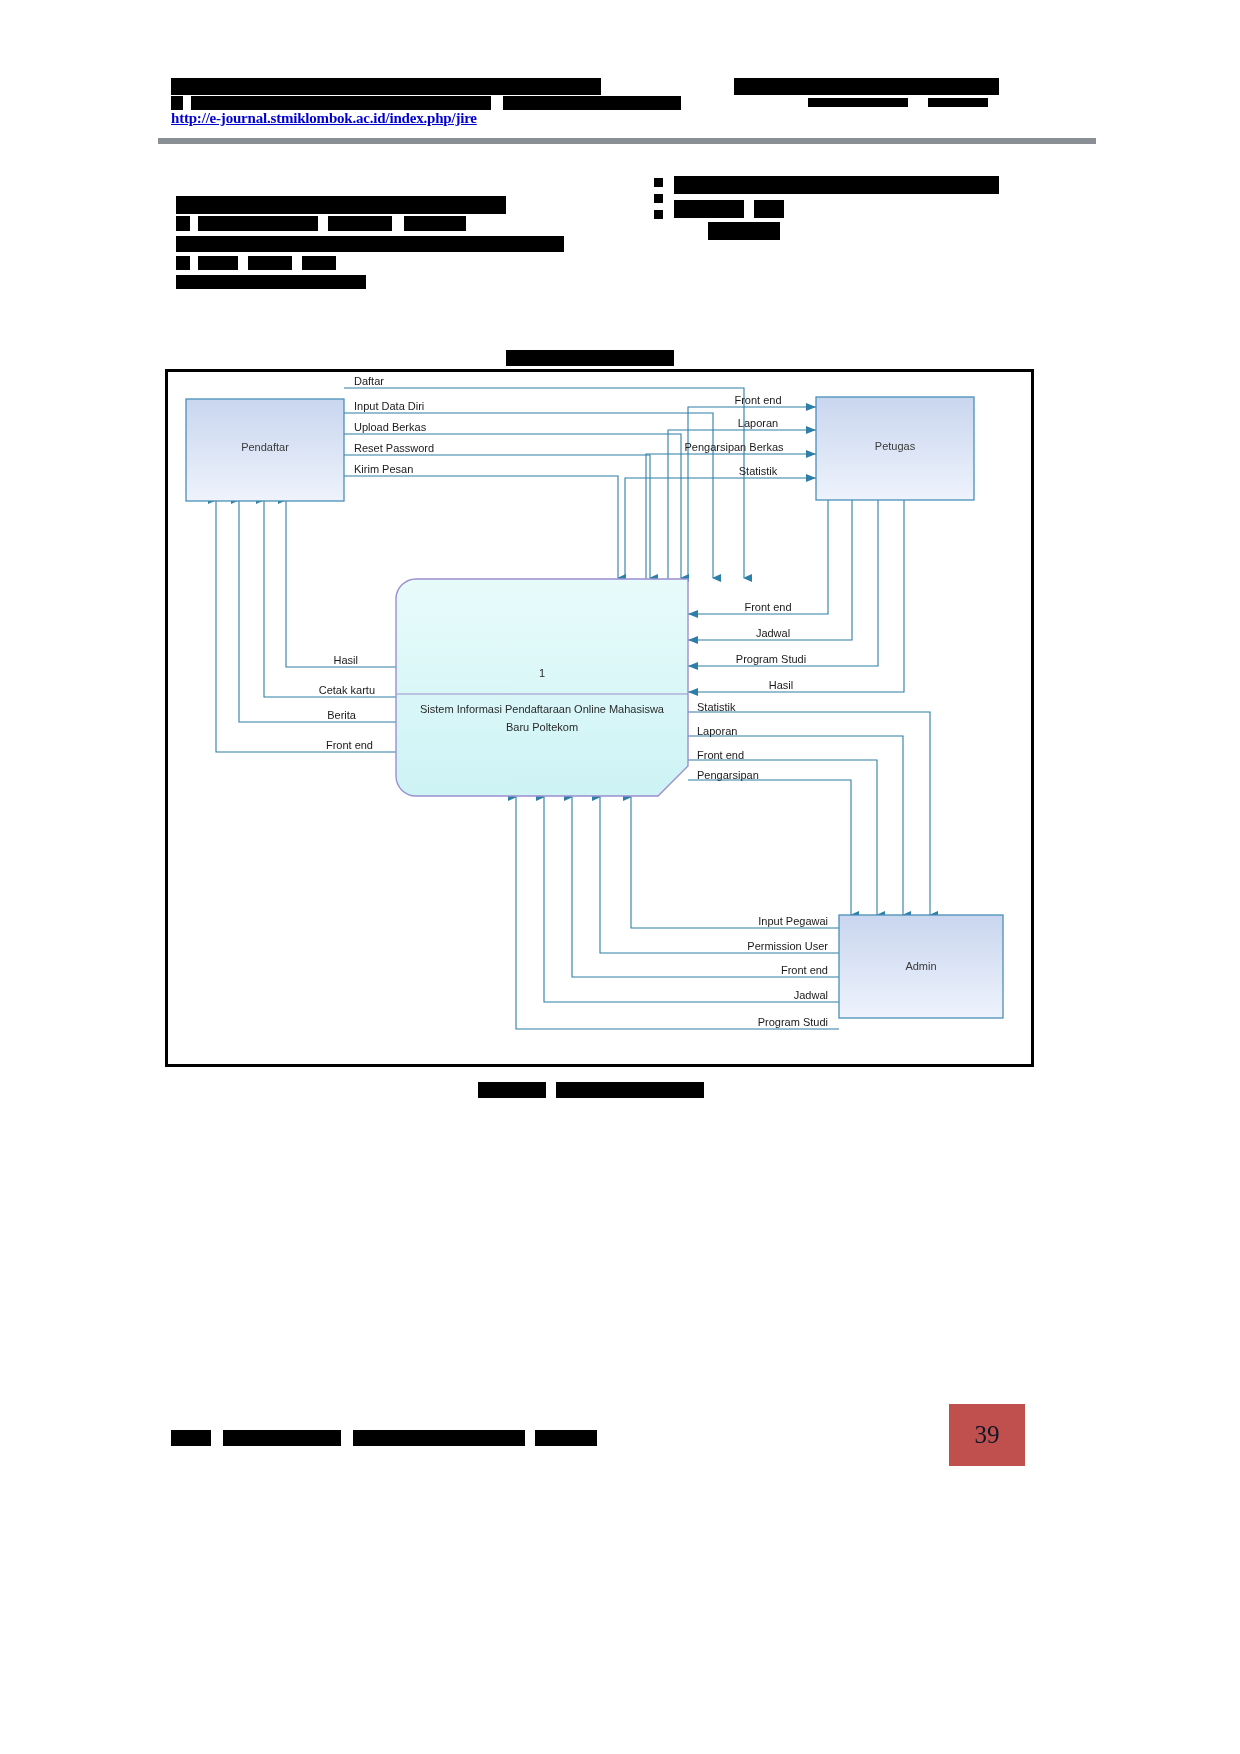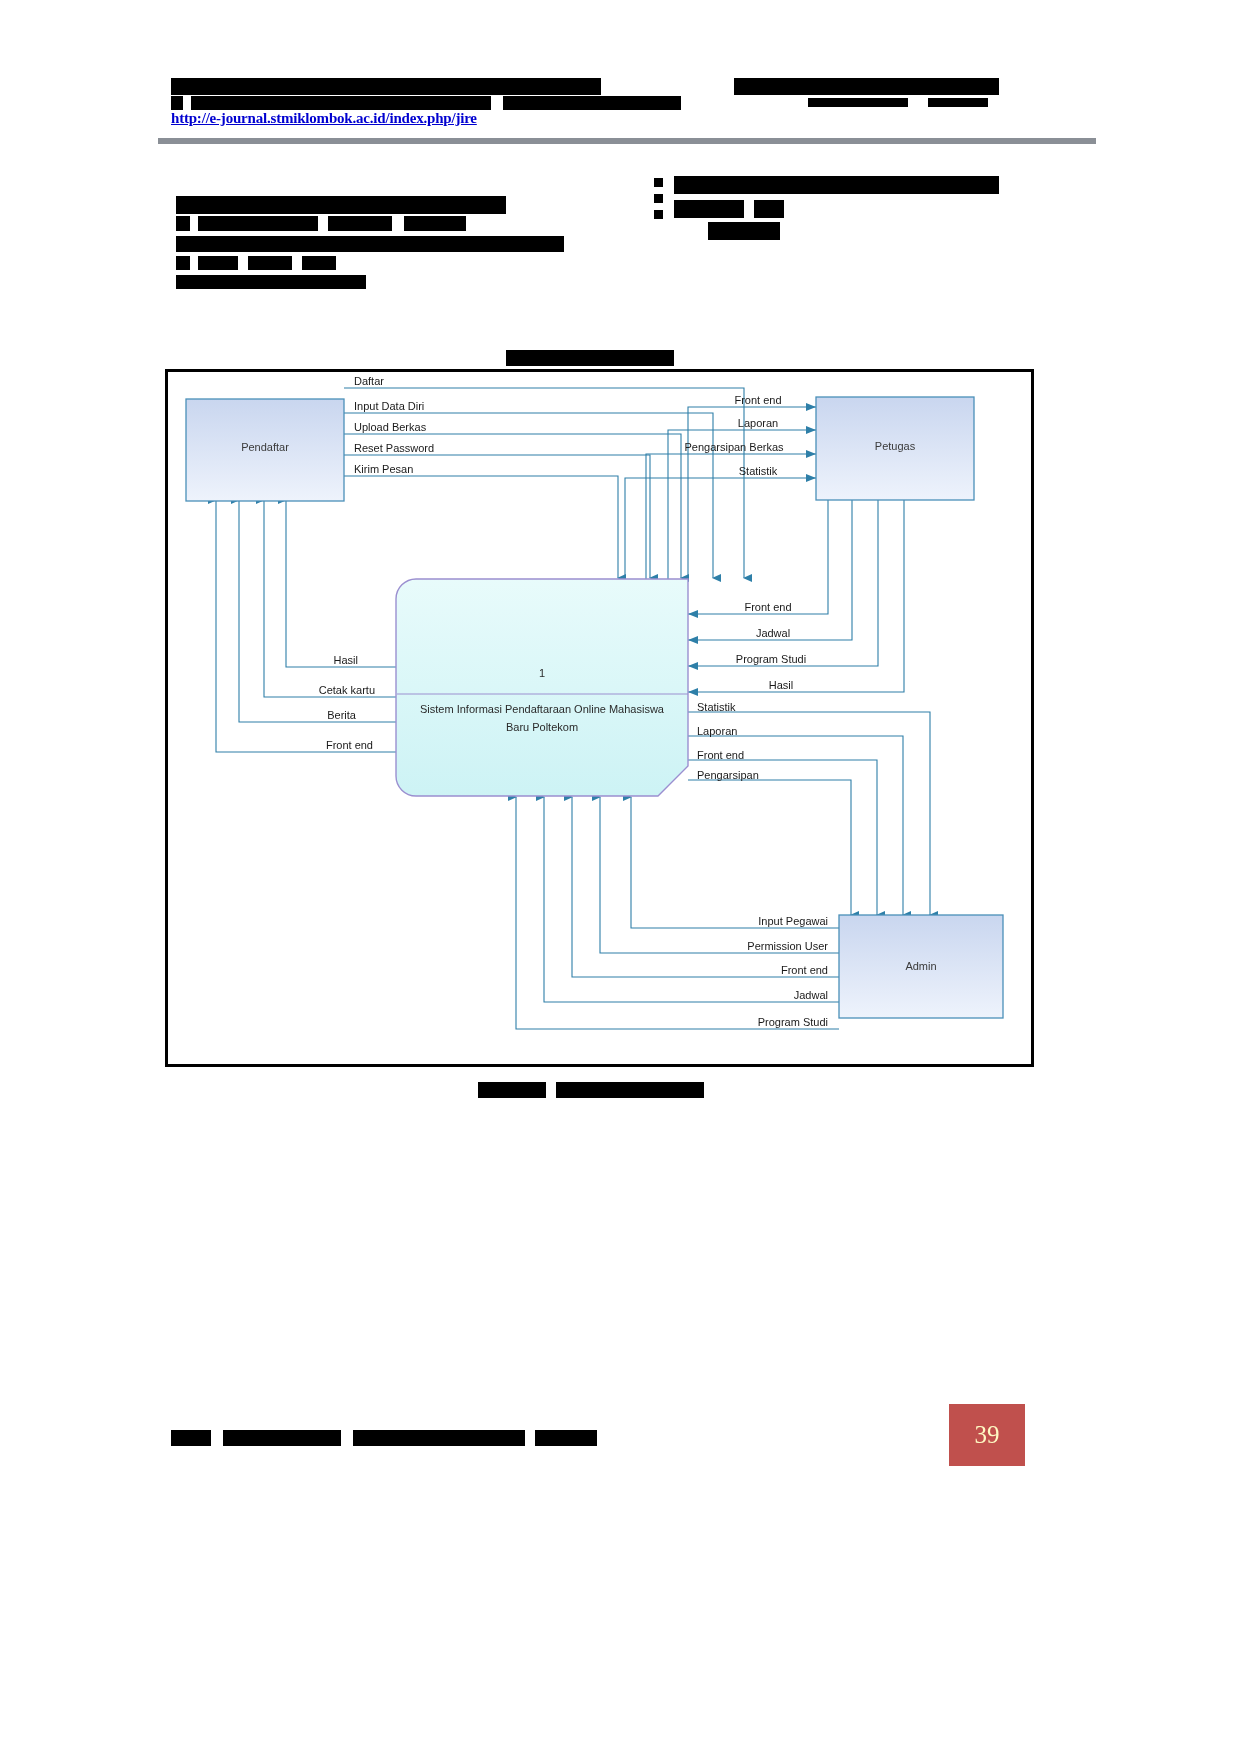--- a/index.html
+++ b/index.html
@@ -69,21 +69,21 @@
   .cap-bot-b{left:548px;top:1082px;width:148px;height:16px;}
 
   
   .ft1{left:163px;top:1430px;width:40px;height:16px;}
   .ft2{left:215px;top:1430px;width:118px;height:16px;}
   .ft3{left:345px;top:1430px;width:172px;height:16px;}
   .ft4{left:527px;top:1430px;width:62px;height:16px;}
 
   .pagebox{
     position:absolute;left:941px;top:1404px;width:76px;height:62px;
-    background:#c0504d;color:#fef9c3;
+    background:#c0504d;color:#0f172a;
     display:flex;align-items:center;justify-content:center;
     font-family:"Liberation Serif", serif;font-size:25px;
   }
 
   
   .figframe{
     position:absolute;left:157px;top:369px;width:863px;height:692px;
     border:3px solid #000;background:#fff;
   }
   .figinner{position:absolute;left:0;top:0;width:100%;height:100%;}

